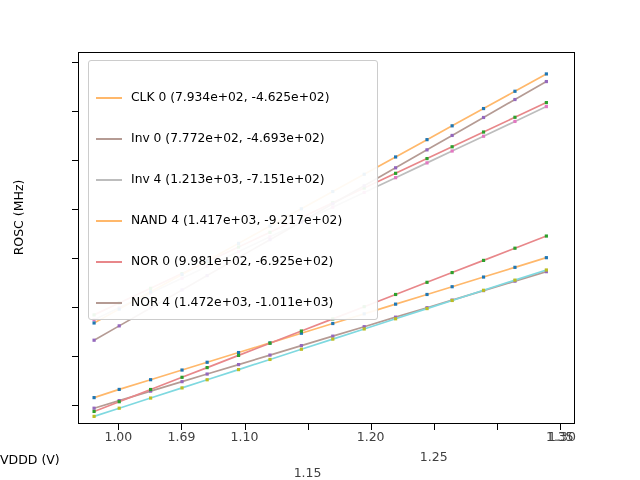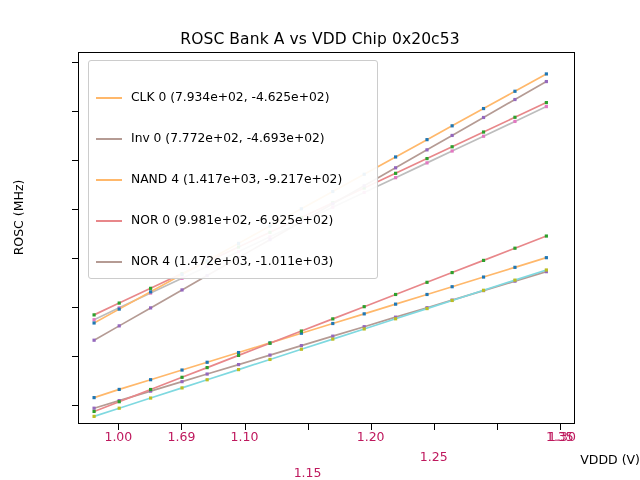--- a/index.html
+++ b/index.html
@@ -11,31 +11,31 @@
   #figure{position:absolute;left:0;top:0;width:640px;height:480px;}
   #title{
     position:absolute;left:0;top:30px;width:640px;text-align:center;
     font-size:15.5px;color:#000;letter-spacing:0.1px;
   }
   #ylabel{
     position:absolute;left:-47px;top:210px;width:130px;text-align:center;
     font-size:12.5px;color:#000;transform:rotate(-90deg);transform-origin:center;
   }
   #xlabel{
-    position:absolute;left:0;top:452px;width:640px;text-align:right;
+    position:absolute;left:0;top:452px;width:640px;text-align:left;
     font-size:12.5px;color:#000;
   }
   #plot{
     position:absolute;left:78px;top:52px;width:497px;height:372px;
     border:1px solid #000;box-sizing:border-box;background:transparent;
   }
   #chart-svg{position:absolute;left:0;top:0;width:100%;height:100%;display:block;}
   .ytick-mark{position:absolute;left:72px;width:6px;height:1px;background:#000;}
   .xtick-label{
-    position:absolute;top:429px;font-size:12.5px;color:#be185d;
+    position:absolute;top:429px;font-size:12.5px;color:#404040;
     text-align:center;white-space:nowrap;transform:translateX(-50%);
   }
   .xtick-mark{position:absolute;top:424px;width:1px;height:6px;background:#000;}
   #legend{
     position:absolute;left:88px;top:60px;width:290px;
     background:rgba(255,255,255,0.92);
     border:1px solid #cccccc;border-radius:3px;
     padding:6px 8px 6px 7px;box-sizing:border-box;
   }
   .legend-row{display:flex;align-items:center;height:21px;margin-top:20px;}
@@ -43,21 +43,20 @@
     width:26px;height:0;border-top-width:2.6px;border-top-style:solid;
     margin-right:9px;flex:none;
   }
   .legend-text{font-size:12.3px;color:#000;white-space:nowrap;line-height:1;}
 </style>
 </head>
 <body>
 
 <div id="figure">
 
-  <div id="title">ROSC Bank A vs VDD Chip 0x20c53</div>
   <div id="ylabel">ROSC (MHz)</div>
   <div id="xlabel">VDDD (V)</div>
 
   <div id="yticks-container">
       <div class="ytick-mark" style="top: 405.351px;"></div>
       <div class="ytick-mark" style="top: 356.274px;"></div>
       <div class="ytick-mark" style="top: 307.198px;"></div>
       <div class="ytick-mark" style="top: 258.121px;"></div>
       <div class="ytick-mark" style="top: 209.045px;"></div>
       <div class="ytick-mark" style="top: 159.968px;"></div>
@@ -243,20 +242,24 @@
   <div id="legend">
       <div class="legend-row">
         <span class="legend-swatch" style="border-top-color: rgb(255, 184, 107);"></span>
         <span class="legend-text">CLK 0 (7.934e+02, -4.625e+02)</span>
       </div>
       <div class="legend-row">
         <span class="legend-swatch" style="border-top-color: rgb(181, 155, 148);"></span>
         <span class="legend-text">Inv 0 (7.772e+02, -4.693e+02)</span>
       </div>
       <div class="legend-row">
+        <span class="legend-swatch" style="border-top-color: rgb(189, 189, 189);"></span>
+        <span class="legend-text">Inv 4 (1.213e+03, -7.151e+02)</span>
+      </div>
+      <div class="legend-row">
         <span class="legend-swatch" style="border-top-color: rgb(255, 184, 107);"></span>
         <span class="legend-text">NAND 4 (1.417e+03, -9.217e+02)</span>
       </div>
       <div class="legend-row">
         <span class="legend-swatch" style="border-top-color: rgb(232, 135, 138);"></span>
         <span class="legend-text">NOR 0 (9.981e+02, -6.925e+02)</span>
       </div>
       <div class="legend-row">
         <span class="legend-swatch" style="border-top-color: rgb(181, 155, 148);"></span>
         <span class="legend-text">NOR 4 (1.472e+03, -1.011e+03)</span>

